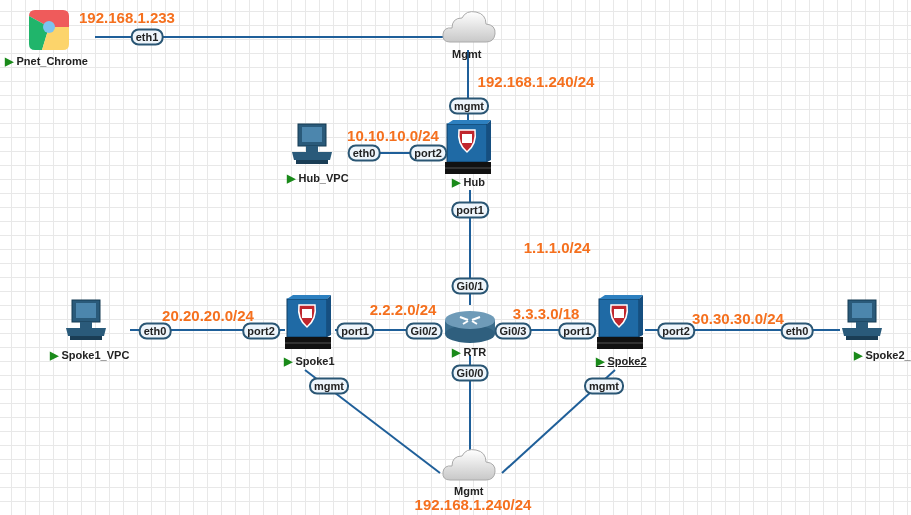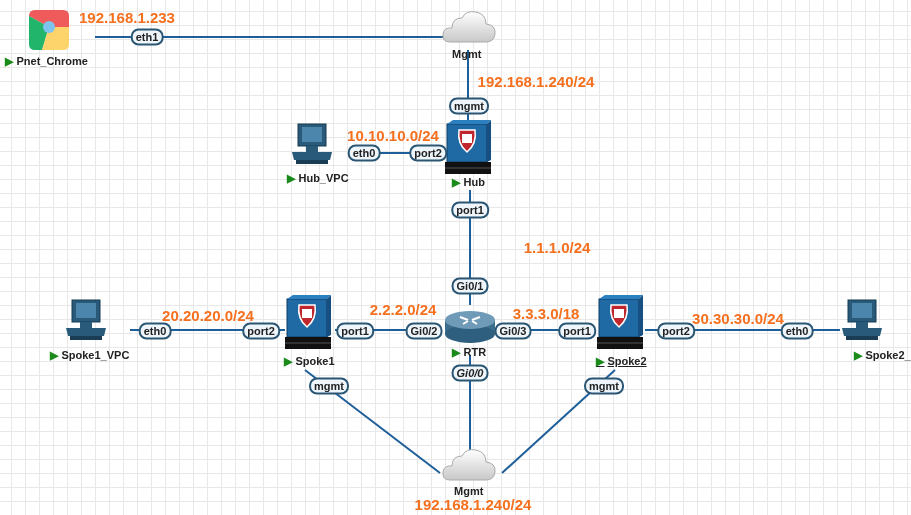--- a/index.html
+++ b/index.html
@@ -148,21 +148,21 @@
 <div class="nlabel" style="left:454px;top:485px;">Mgmt</div>
 
 <div class="iflab" style="left:147px;top:37px;">eth1</div>
 <div class="iflab" style="left:469px;top:106px;">mgmt</div>
 <div class="iflab" style="left:428px;top:153px;">port2</div>
 <div class="iflab" style="left:364px;top:153px;">eth0</div>
 <div class="iflab" style="left:470px;top:210px;">port1</div>
 <div class="iflab" style="left:470px;top:286px;">Gi0/1</div>
 <div class="iflab" style="left:424px;top:331px;">Gi0/2</div>
 <div class="iflab" style="left:513px;top:331px;">Gi0/3</div>
-<div class="iflab" style="left:470px;top:373px;font-style:italic;">Gi0/0</div>
+<div class="iflab" style="left:470px;top:373px;">Gi0/0</div>
 <div class="iflab" style="left:355px;top:331px;">port1</div>
 <div class="iflab" style="left:261px;top:331px;">port2</div>
 <div class="iflab" style="left:155px;top:331px;">eth0</div>
 <div class="iflab" style="left:329px;top:386px;">mgmt</div>
 <div class="iflab" style="left:577px;top:331px;">port1</div>
 <div class="iflab" style="left:676px;top:331px;">port2</div>
 <div class="iflab" style="left:797px;top:331px;">eth0</div>
 <div class="iflab" style="left:604px;top:386px;">mgmt</div>
 
 <div class="net" style="left:127px;top:17px;">192.168.1.233</div>

